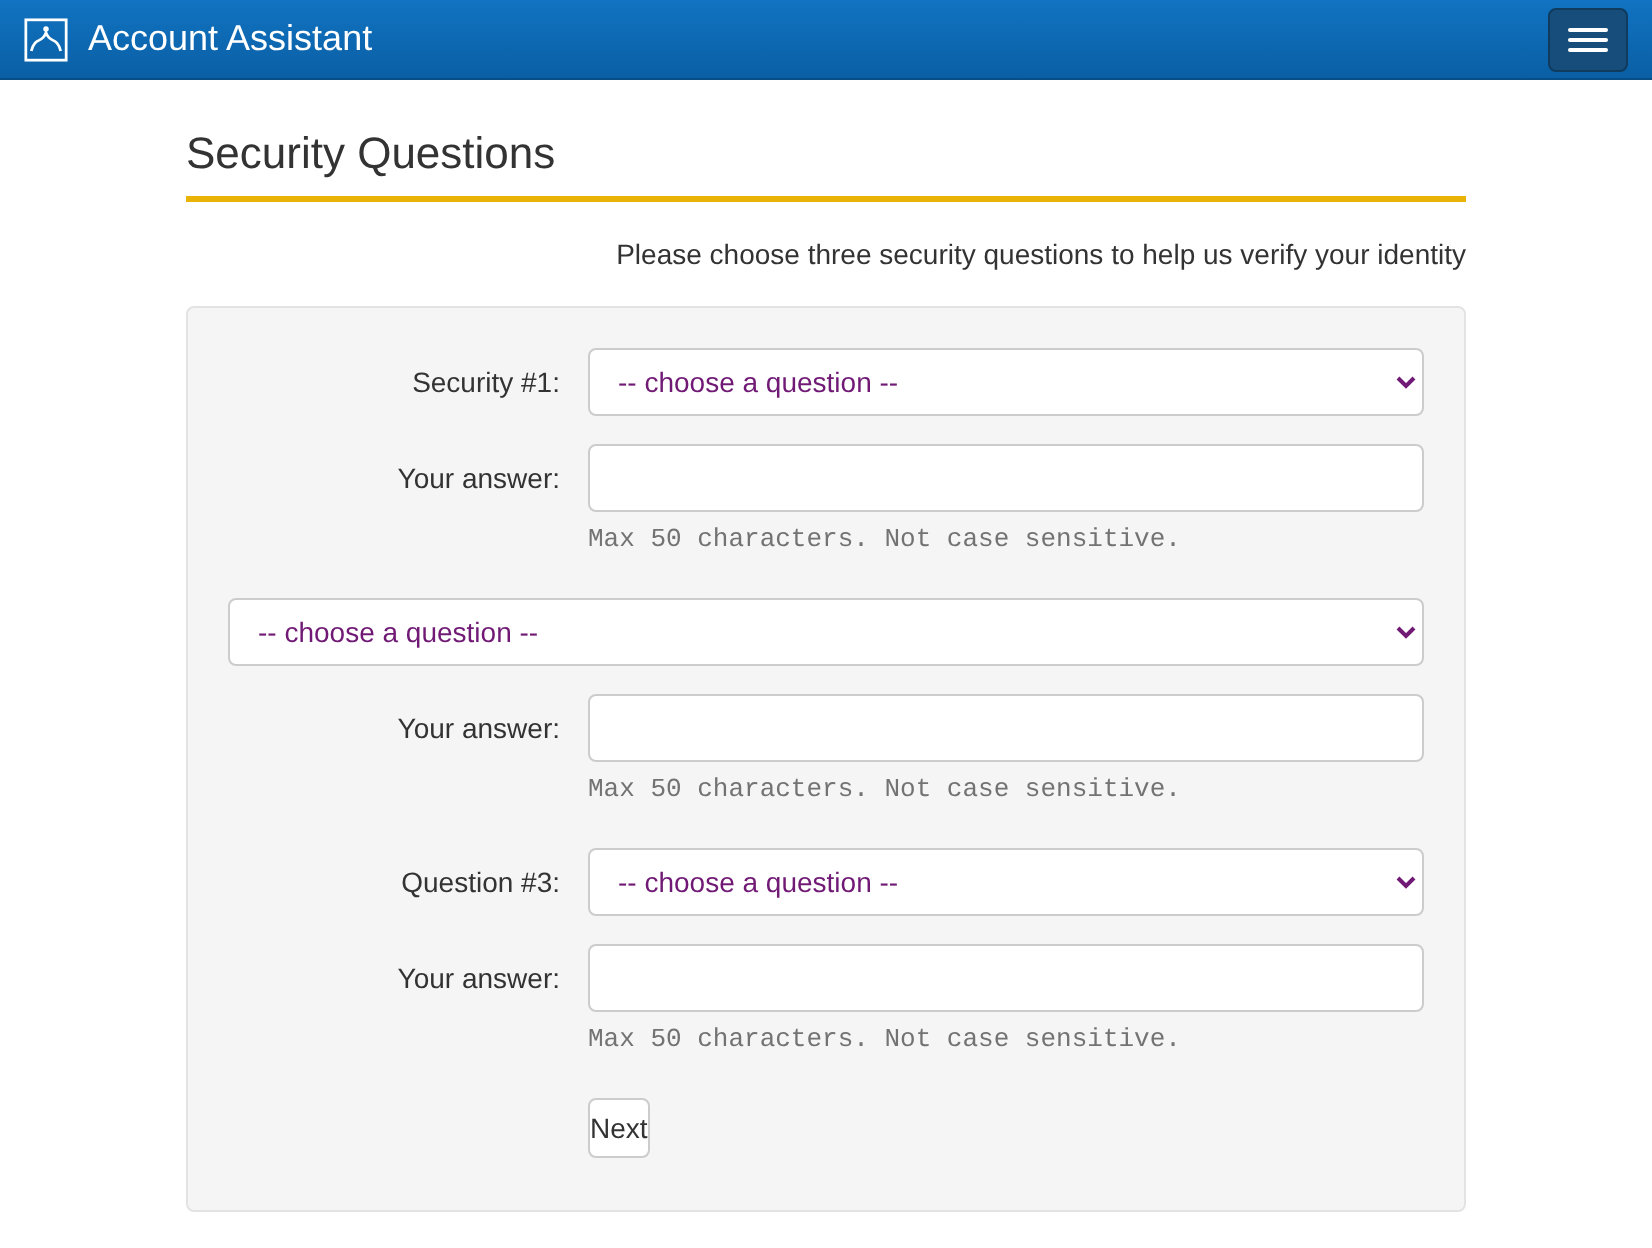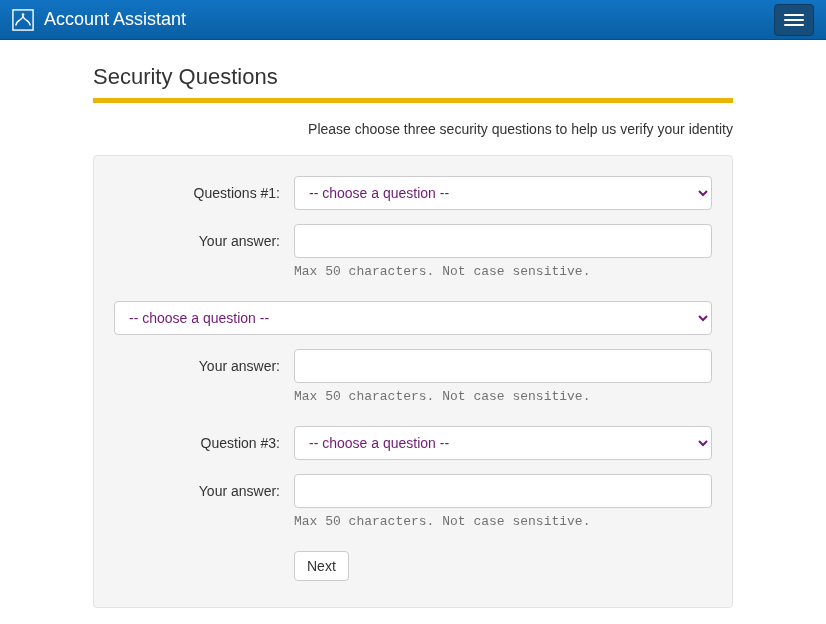--- a/index.html
+++ b/index.html
@@ -21,21 +21,21 @@
       background: #174d7a;
       border: 1px solid #0e3b5e;
       border-radius: 4px;
       display: flex; flex-direction: column; align-items: center; justify-content: center;
       gap: 3px; cursor: pointer;
     }
     .menu-btn span { display: block; width: 20px; height: 2px; background: #fff; border-radius: 1px; }
     .container { max-width: 640px; margin: 0 auto; padding: 24px 0 40px 0; }
     h1 {
       font-size: 22px; font-weight: 500; color: #333;
-      padding-bottom: 8px; border-bottom: 5px solid #eab308; margin-bottom: 18px;
+      padding-bottom: 8px; border-bottom: 3px solid #eab308; margin-bottom: 18px;
     }
     .subtitle { margin-bottom: 18px; color: #333; text-align: right; }
     .panel {
       background: #f5f5f5; border: 1px solid #e3e3e3;
       border-radius: 4px; padding: 20px 20px 26px 20px;
     }
     .form-row { display: flex; align-items: center; margin-bottom: 14px; }
     .form-row.with-help { margin-bottom: 2px; }
     .label-col { width: 180px; text-align: right; padding-right: 14px; color: #333; }
     .field-col { flex: 1; }
@@ -44,21 +44,21 @@
       border: 1px solid #ccc; border-radius: 4px; background: #fff;
       font-size: 14px; color: #701a75;
     }
     select { appearance: auto; }
     .help-row { display: flex; margin-bottom: 22px; }
     .help-row .spacer { width: 180px; }
     .help-text { color: #737373; font-size: 13px; padding-top: 4px; font-family: Liberation Mono, monospace; }
     .btn-row { display: flex; }
     .btn-row .spacer { width: 180px; }
     .btn {
-      display: inline-block; padding: 6px 12px; font-size: 14px;
+      display: inline-block; padding: 6px 0; font-size: 14px;
       color: #333; background: #fff; border: 1px solid #ccc;
       border-radius: 4px; cursor: pointer;
     }
   </style>
 </head>
 <body>
 
 <div class="navbar">
   <div class="brand">
     <span class="brand-logo">
@@ -77,21 +77,21 @@
   </div>
 </div>
 
 <div class="container">
   <h1>Security Questions</h1>
   <p class="subtitle">Please choose three security questions to help us verify your identity</p>
 
   <div class="panel">
 
     <div class="form-row">
-      <div class="label-col">Questions #1:</div>
+      <div class="label-col">Security #1:</div>
       <div class="field-col">
         <select>
           <option>-- choose a question --</option>
         </select>
       </div>
     </div>
     <div class="form-row with-help">
       <div class="label-col">Your answer:</div>
       <div class="field-col">
         <input type="text" value="" style="">

